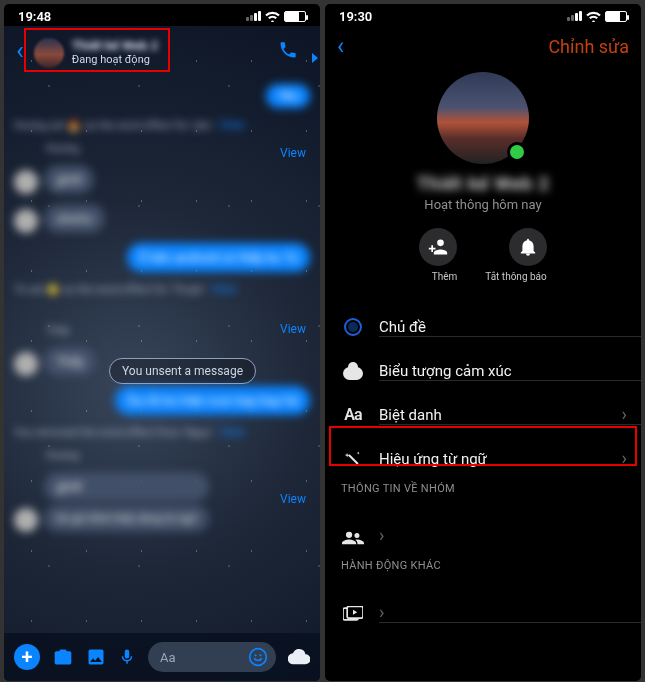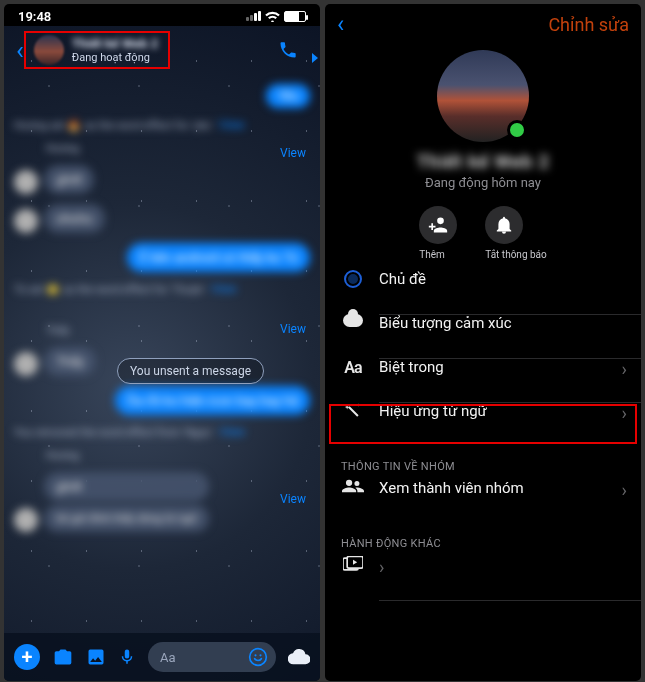--- a/index.html
+++ b/index.html
@@ -15,21 +15,21 @@
   .battery { width:22px; height:11px; border:1px solid #fff; border-radius:2px; position:relative; display:flex; }
   .battery::after { content:""; position:absolute; right:-3px; top:3px; width:2px; height:5px; background:#fff; border-radius:1px;}
   .battery .lvl { background:#fff; height:100%; }
   
   .chat-shell { flex:1; position:relative; background: radial-gradient(circle at 40% 55%, #38455a 0%, #1d2738 45%, #0c1425 100%); overflow:hidden; }
   .stars::before, .stars::after { content:""; position:absolute; inset:0; background-image: radial-gradient(#c8d3e8 1px, transparent 1px); background-size: 55px 70px; opacity:0.35; }
   .stars::after{ background-size: 90px 120px; opacity:0.2; }
   .blur-stage { filter: blur(4px); position:absolute; inset:0; }
   .chat-header { position:absolute; top:0; left:0; right:0; height:48px; display:flex; align-items:center; padding:0 8px 0 6px; z-index:5; }
   .back-chevron { color:#0a84ff; font-size:26px; padding:4px 6px; cursor:pointer; }
-  .header-profile { display:flex; align-items:center; gap:8px; padding:2px 6px 2px 4px; position:relative; }
+  .header-profile { display:flex; align-items:flex-start; gap:8px; padding:8px 6px 2px 4px; position:relative; }
   .red-box { position:absolute; inset:-2px -6px -2px -6px; border:2px solid #e60000; pointer-events:none; }
   .avatar-sm { width:30px; height:30px; border-radius:50%; background: linear-gradient(180deg,#2a3350 0%, #8a4a3c 55%, #3a2428 100%); filter:blur(1px); }
   .hp-name { font-size:13px; font-weight:600; color:#e8eefc; filter:blur(3px); }
   .hp-status { font-size:11px; color:#cfd8ea; }
   .header-actions { margin-left:auto; display:flex; align-items:center; gap:14px; color:#0a84ff; }
   .header-actions .icn { font-size:20px; cursor:pointer; }
   .vid-rect { width:24px; height:16px; background:#0a84ff; border-radius:3px; position:relative; }
   .vid-rect::after{ content:""; position:absolute; right:-6px; top:3px; width:0;height:0;border-top:5px solid transparent;border-bottom:5px solid transparent;border-left:6px solid #0a84ff;}
   
   .msgs { position:absolute; top:52px; left:0; right:0; bottom:48px; padding:6px 10px; display:flex; flex-direction:column; gap:10px; }
@@ -54,26 +54,26 @@
   
   .r-header { height:40px; display:flex; align-items:center; justify-content:space-between; padding:0 12px; }
   .r-header .back { color:#0a84ff; font-size:24px; cursor:pointer; }
   .r-header .edit { color:#c2410c; font-size:18px; cursor:pointer; }
   .profile-block { display:flex; flex-direction:column; align-items:center; padding:6px 0 10px 0; }
   .avatar-lg { width:92px; height:92px; border-radius:50%; background: linear-gradient(180deg,#303a57 0%, #4a5270 38%, #b05238 55%, #592e2a 72%, #222 100%); position:relative; }
   .presence { width:20px; height:20px; border-radius:50%; background:#31cc46; border:3px solid #000; position:absolute; right:2px; bottom:2px;}
   .p-name { margin-top:8px; font-size:19px; font-weight:600; color:#ddd; filter:blur(4px); letter-spacing:0.5px;}
   .p-status { font-size:13px; color:#8e8e93; margin-top:2px;}
   .action-row { display:flex; gap:28px; margin-top:16px; }
-  .action-btn { display:flex; flex-direction:column; align-items:flex-start; gap:5px; cursor:pointer;}
+  .action-btn { display:flex; flex-direction:column; align-items:flex-end; gap:5px; cursor:pointer;}
   .circle { width:38px; height:38px; border-radius:50%; background:#2c2c2e; display:flex; align-items:center; justify-content:center; color:#fff; font-size:17px;}
   .action-label { font-size:10px; color:#c7c7cc; }
   .section-title { font-size:11px; color:#8e8e93; padding:14px 16px 6px 16px; letter-spacing:0.3px; }
   .list { display:flex; flex-direction:column; }
-  .li { display:flex; align-items:flex-start; height:44px; padding:0 14px 0 16px; gap:14px; cursor:pointer; position:relative;}
+  .li { display:flex; align-items:flex-end; height:44px; padding:0 14px 0 16px; gap:14px; cursor:pointer; position:relative;}
   .li .lead { width:24px; display:flex; align-items:center; justify-content:center; font-size:16px; color:#e6e6e6;}
   .li .lbl { flex:1; font-size:15px; color:#f2f2f2;}
   .li .chev { color:#636366; font-size:18px; }
   .li.sep::after { content:""; position:absolute; left:54px; right:0; bottom:0; height:0.5px; background:#2a2a2c; }
   .red-outline { position:absolute; left:4px; right:4px; top:2px; bottom:2px; border:2px solid #e60000; pointer-events:none; }
   
   svg { display:block; }
   .aa { font-size:15px; font-weight:600; letter-spacing:-1px;}
   .theme-dot { width:18px;height:18px;border-radius:50%; border: 2px solid #1d5fd6; box-shadow: inset 0 0 0 2px #000, inset 0 0 0 10px #0a2a5a;}
   .cloud-shape { width:20px; height:13px; background:#e6e6e6; border-radius:7px 7px 7px 7px; position:relative;}
@@ -170,21 +170,21 @@
             <div style="display:flex;flex-direction:column;gap:4px">
               <div class="bubble recv">ghớt</div>
               <div class="bubble recv" style="font-size:11px">tôi gửi đình thấy dòng từ ngữ</div>
             </div>
           </div>
       </div>
     </div>
 
     <div style="position:absolute; top:120px; right:14px; z-index:3;" class="view-link">View</div>
     <div style="position:absolute; top:296px; right:14px; z-index:3;" class="view-link">View</div>
-    <div style="position:absolute; top:332px; right:36px; z-index:3;" class="center-pill">You unsent a message</div>
+    <div style="position:absolute; top:332px; right:44px; z-index:3;" class="center-pill">You unsent a message</div>
     <div style="position:absolute; top:466px; right:14px; z-index:3;" class="view-link">View</div>
 
     <div class="composer">
       <span class="plus-circle">+</span>
       <span class="c-icn">
         <svg width="22" height="20" viewBox="0 0 24 24">
             <path fill="#0a84ff" d="M12 15.2A3.2 3.2 0 1012 8.8a3.2 3.2 0 000 6.4zM9 3l-1.8 2H4a2 2 0 00-2 2v12a2 2 0 002 2h16a2 2 0 002-2V7a2 2 0 00-2-2h-3.2L15 3H9z"></path>
           </svg>
       </span>
       <span class="c-icn">
@@ -211,32 +211,51 @@
       <span class="cloud-icn">
         <svg width="22" height="16" viewBox="0 0 24 16">
             <path fill="#e9eef7" d="M19 16H6a6 6 0 01-.5-12A7 7 0 0119 5a5.5 5.5 0 010 11z"></path>
           </svg>
       </span>
     </div>
   </div>
 </div>
 
 <div class="phone">
+  <div class="status-bar">
+    <span>19:30</span>
+    <div class="status-right">
+      <span class="sig">
+        <span style="height:4px"></span>
+          <span style="height:6px"></span>
+          <span class="on" style="height:8px"></span>
+          <span class="on" style="height:10px"></span>
+      </span>
+      <span class="wifi">
+        <svg width="15" height="11" viewBox="0 0 15 11">
+            <path fill="#fff" d="M7.5 9.5a1.4 1.4 0 100 2.8 1.4 1.4 0 000-2.8zM3 6.5l1.6 1.6a4.2 4.2 0 015.8 0L12 6.5a6.4 6.4 0 00-9 0zM.2 3.7l1.6 1.6a8.2 8.2 0 0111.4 0l1.6-1.6a10.4 10.4 0 00-14.6 0z"></path>
+          </svg>
+      </span>
+      <span class="battery">
+          <span class="lvl" style="width:72%"></span>
+        </span>
+    </div>
+  </div>
 
   <div class="r-header">
     <span class="back">‹</span>
     <span class="edit">Chỉnh sửa</span>
   </div>
 
   <div class="profile-block">
     <div class="avatar-lg">
       <div class="presence"></div>
     </div>
     <div class="p-name">Thiết kế Web 2</div>
-    <div class="p-status">Đang động hôm nay</div>
+    <div class="p-status">Hoạt thông hôm nay</div>
     <div class="action-row">
       <div class="action-btn">
         <div class="circle">
           <svg width="20" height="16" viewBox="0 0 24 18">
               <path fill="#fff" d="M15 8a4 4 0 100-8 4 4 0 000 8zm-9 2V7H4v3H1v2h3v3h2v-3h3v-2H6zm9 2c-2.7 0-8 1.3-8 4v2h16v-2c0-2.7-5.3-4-8-4z"></path>
             </svg>
         </div>
         <span class="action-label">Thêm</span>
       </div>
       <div class="action-btn">
@@ -258,21 +277,21 @@
       <span class="lbl">Chủ đề</span>
     </div>
     <div class="li sep">
       <span class="lead">
           <span class="cloud-shape"></span>
         </span>
       <span class="lbl">Biểu tượng cảm xúc</span>
     </div>
     <div class="li sep">
       <span class="lead aa">Aa</span>
-      <span class="lbl">Biệt trong</span>
+      <span class="lbl">Biệt danh</span>
       <span class="chev">›</span>
     </div>
     <div class="li" style="position:relative">
       <div class="red-outline"></div>
       <span class="lead">
         <svg width="18" height="18" viewBox="0 0 24 24">
             <path fill="#e6e6e6" d="M7.5 5.6l12 12-1.9 1.9-12-12 1.9-1.9zM4 4l.8 2L7 6.8 5 7.6 4.2 10 3.4 7.6 1 6.8 3.4 6 4 4zm15-2l.6 1.6L21 4l-1.4.6L19 6l-.6-1.4L17 4l1.4-.4L19 2z"></path>
           </svg>
       </span>
       <span class="lbl">Hiệu ứng từ ngữ</span>
@@ -281,21 +300,20 @@
   </div>
 
   <div class="section-title">THÔNG TIN VỀ NHÓM</div>
   <div class="list">
     <div class="li">
       <span class="lead">
         <svg width="22" height="14" viewBox="0 0 28 16">
             <path fill="#e6e6e6" d="M9 8a4 4 0 100-8 4 4 0 000 8zm10 0a3.2 3.2 0 100-6.4A3.2 3.2 0 0019 8zM9 10c-3 0-9 1.5-9 4.5V16h18v-1.5C18 11.5 12 10 9 10zm10 0c-.6 0-1.3.1-2 .2 1.6 1.1 2.6 2.5 2.6 4.3V16H28v-1.5c0-3-6-4.5-9-4.5z"></path>
           </svg>
       </span>
-      <span class="lbl">Xem thành viên nhóm</span>
       <span class="chev">›</span>
     </div>
   </div>
 
   <div class="section-title">HÀNH ĐỘNG KHÁC</div>
   <div class="list">
     <div class="li sep">
       <span class="lead">
         <svg width="20" height="16" viewBox="0 0 24 18">
             <rect x="0" y="2" width="18" height="14" rx="2" fill="none" stroke="#e6e6e6" stroke-width="2"></rect>

